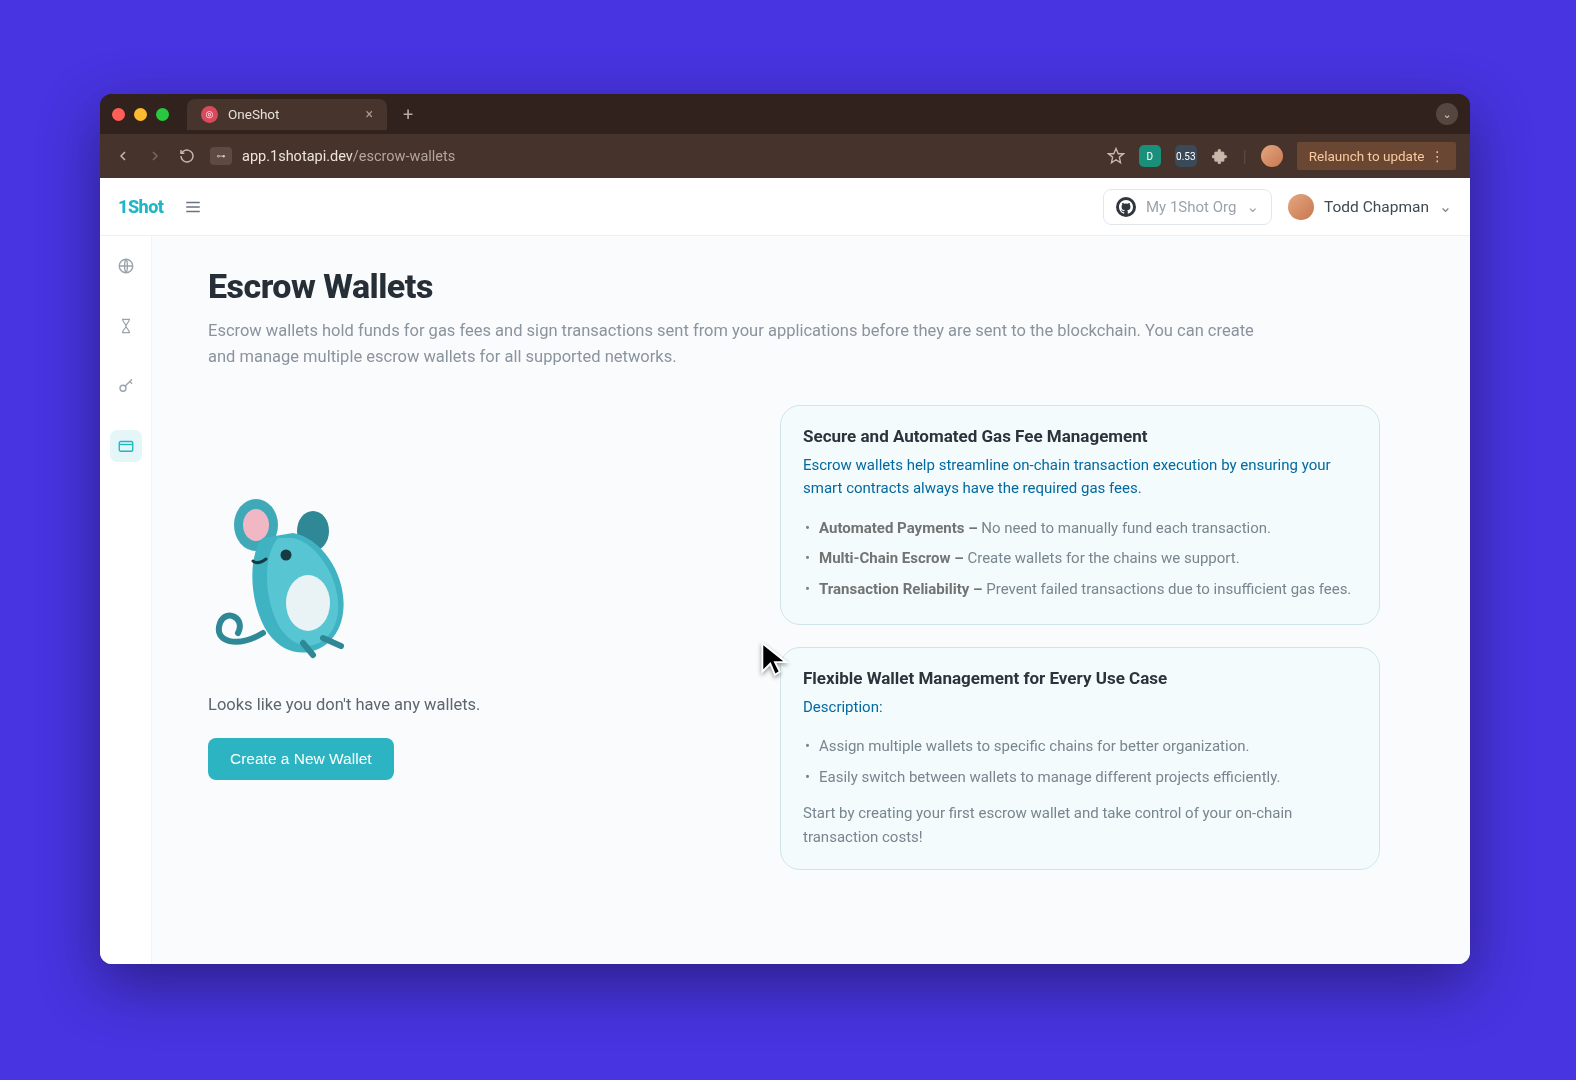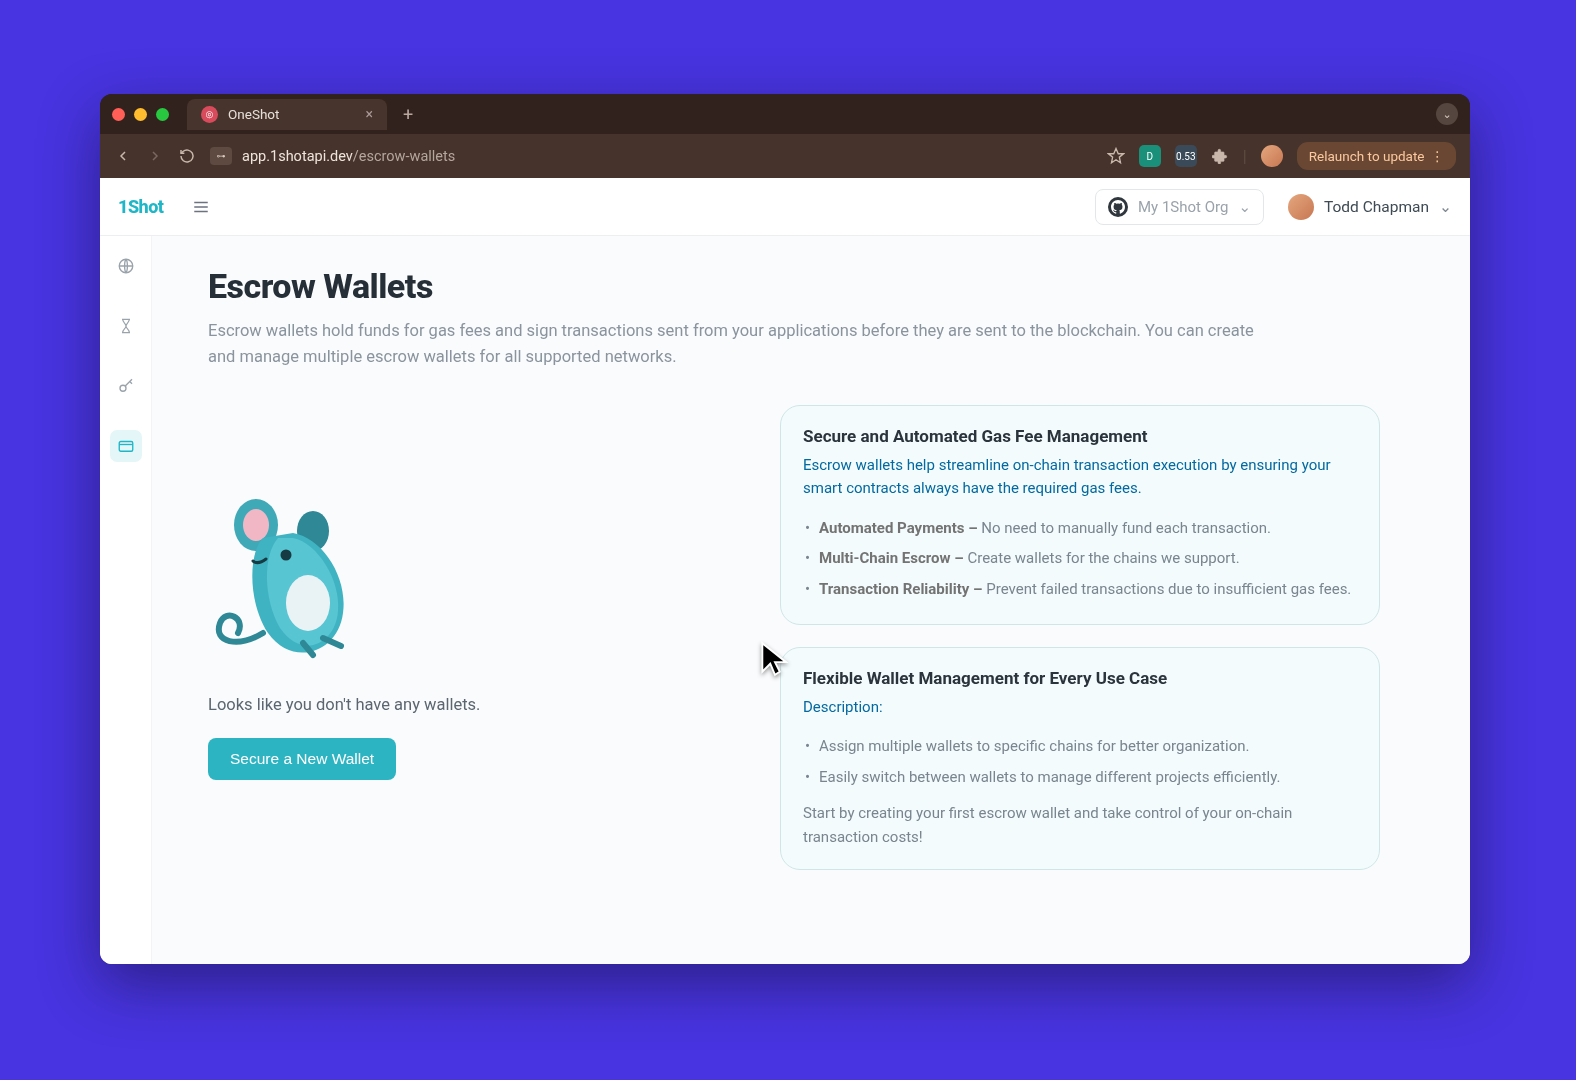--- a/index.html
+++ b/index.html
@@ -53,26 +53,26 @@
   }
   .navicn{width:18px;height:18px;display:flex;align-items:center;justify-content:center;}
   .navicn svg{stroke:#c9b7ac;}
   .urlwrap{display:flex;align-items:center;gap:10px;flex:1;}
   .urlbadge{width:22px;height:18px;background:#5e4a40;border-radius:4px;display:flex;align-items:center;justify-content:center;font-size:9px;color:#d9c8bf;}
   .url{font-size:14.5px;color:#dccfc6;}
   .url .domain{color:#eee4db;}
   .url .path{color:#b3a69c;}
   .tb-right{display:flex;align-items:center;gap:14px;}
   .exticn{width:22px;height:22px;border-radius:5px;display:flex;align-items:center;justify-content:center;font-size:10px;color:#fff;}
-  .relaunch{background:#6a4733;color:#fac99f;padding:6px 12px;border-radius:11px;font-size:13.5px;display:flex;align-items:flex-end;gap:6px;}
+  .relaunch{background:#6a4733;color:#fac99f;padding:6px 12px;border-radius:2px;font-size:13.5px;display:flex;align-items:flex-end;gap:6px;}
 
   
   .app{flex:1;background:#fff;display:flex;flex-direction:column;overflow:hidden;}
   .app-top{
-    height:58px;border-bottom:1px solid #eceef0;display:flex;align-items:center;padding:1px 18px;gap:24px;
+    height:58px;border-bottom:1px solid #eceef0;display:flex;align-items:center;padding:1px 18px;gap:16px;
   }
   .logo{font-weight:800;color:#1fb6c7;font-size:18px;letter-spacing:-0.5px;}
   .collapse{width:28px;height:28px;border-radius:6px;display:flex;align-items:center;justify-content:center;color:#6b7280;}
   .app-top .spacer{flex:1;}
   .orgsel{display:flex;align-items:center;gap:10px;border:1px solid #e4e7ea;border-radius:8px;padding:7px 12px;color:#9aa3ab;font-size:15px;}
   .orgsel .gh{width:20px;height:20px;border-radius:50%;background:#2f363d;display:flex;align-items:center;justify-content:center;}
   .orgsel .gh svg{width:14px;height:14px;fill:#fff;}
   .user{display:flex;align-items:center;gap:10px;font-size:15.5px;color:#3e4a54;}
   .avatar{width:26px;height:26px;border-radius:50%;background:linear-gradient(135deg,#e5a77e,#c77752);}
 
@@ -234,21 +234,21 @@
                 <ellipse cx="105" cy="48" rx="16" ry="20" fill="#2e8896"></ellipse>
                 <path d="M55 55 C40 70 40 120 60 150 C85 185 130 170 135 130 C140 95 115 55 85 50 Z" fill="#3fb3c2"></path>
                 <path d="M70 55 C55 72 55 115 72 145 C95 178 128 160 130 128 C133 98 110 60 85 55 Z" fill="#57c5d2"></path>
                 <ellipse cx="100" cy="120" rx="22" ry="28" fill="#e9f3f5"></ellipse>
                 <circle cx="78" cy="72" r="5.5" fill="#163b42"></circle>
                 <path d="M58 76 Q50 82 45 78" stroke="#163b42" stroke-width="3" fill="none" stroke-linecap="round"></path>
                 <path d="M55 150 C30 165 5 160 12 140 C18 125 38 135 30 150" stroke="#2e8896" stroke-width="6" fill="none" stroke-linecap="round"></path>
                 <path d="M115 155 l18 8 M95 160 l10 12" stroke="#2e8896" stroke-width="6" fill="none" stroke-linecap="round"></path>
               </svg>
               <div class="empty-text">Looks like you don't have any wallets.</div>
-              <button class="cta">Secure a New Wallet</button>
+              <button class="cta">Create a New Wallet</button>
             </div>
 
             <div class="cards">
               <div class="card">
                 <h3>Secure and Automated Gas Fee Management</h3>
                 <p class="sub">Escrow wallets help streamline on-chain transaction execution by ensuring your smart contracts always have the required gas fees.</p>
                 <ul>
                   <li><b>Automated Payments –</b><span> No need to manually fund each transaction.</span></li>
                   <li><b>Multi-Chain Escrow –</b><span> Create wallets for the chains we support.</span></li>
                   <li><b>Transaction Reliability –</b><span> Prevent failed transactions due to insufficient gas fees.</span></li>

